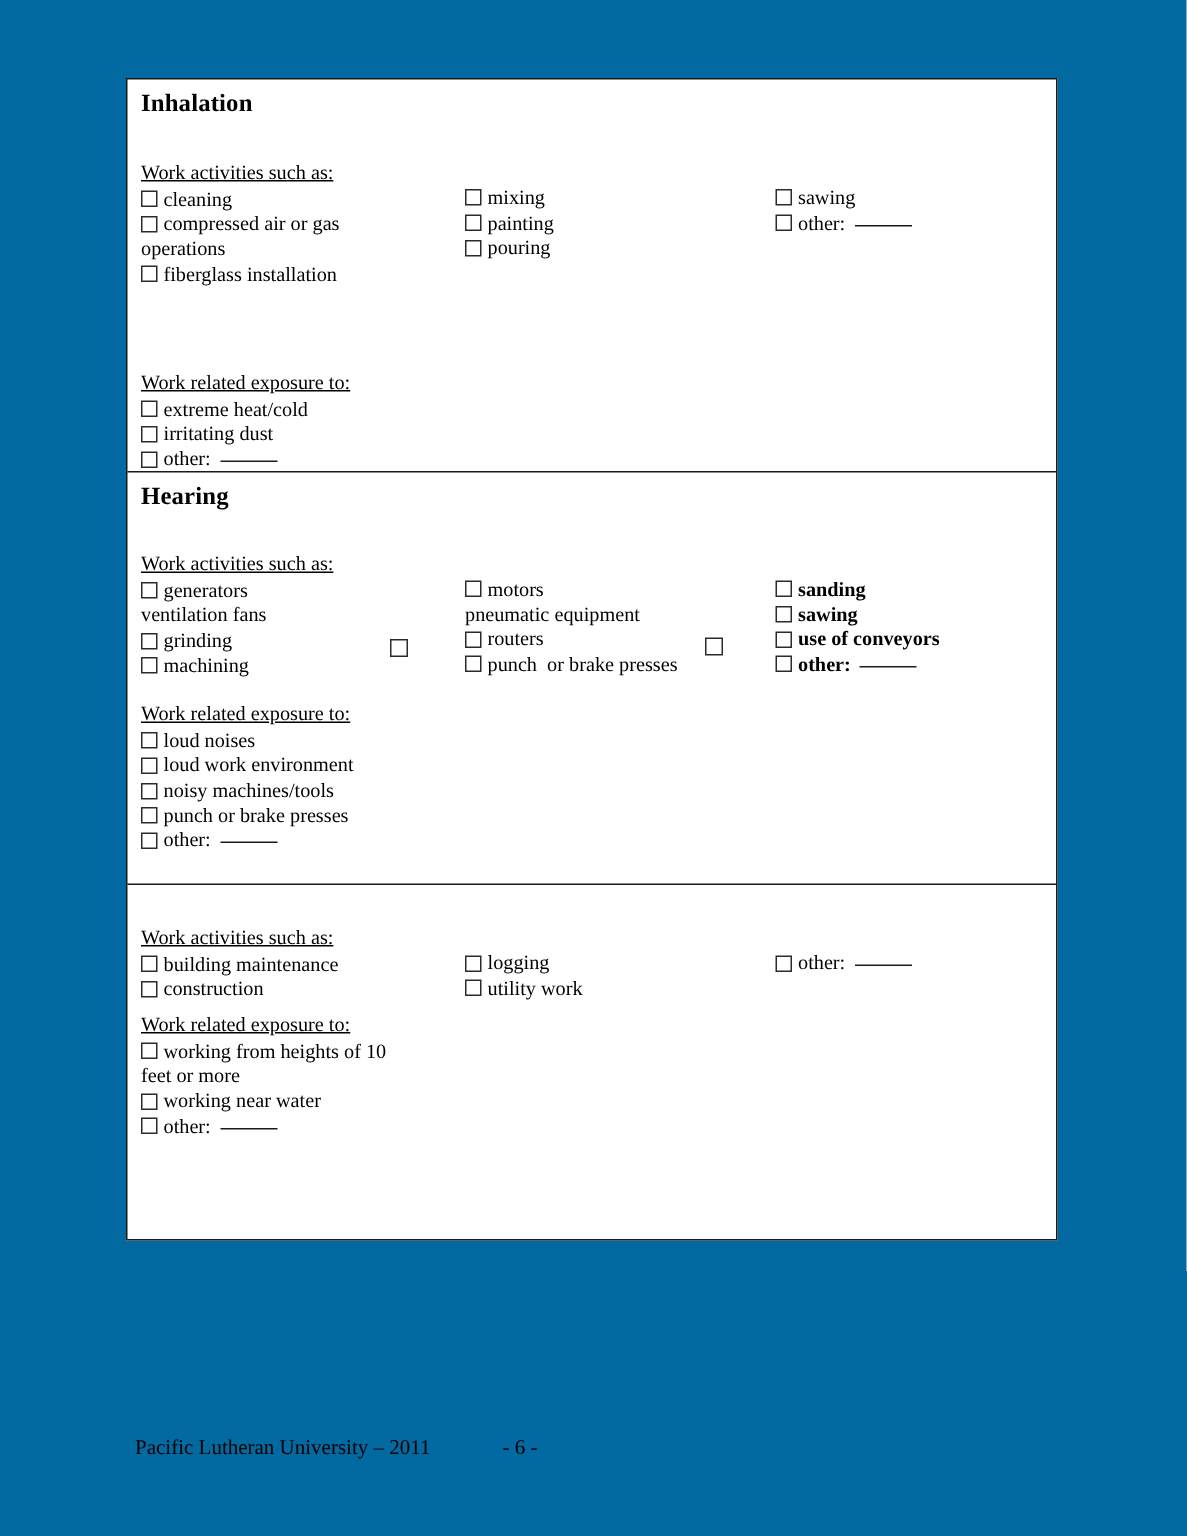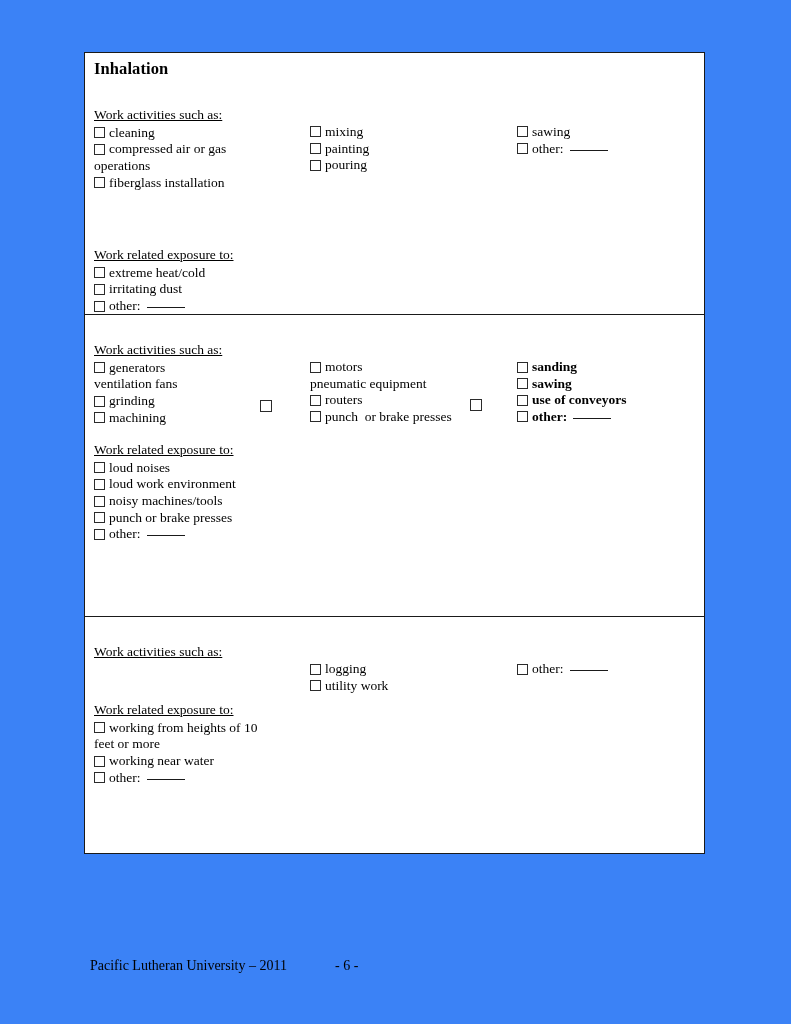--- a/index.html
+++ b/index.html
@@ -13,21 +13,21 @@
     height: 1024px;
     position: relative;
     font-family: "Liberation Serif", "DejaVu Serif", serif;
     color: #000000;
     overflow: hidden;
   }
 
   .page {
     position: absolute;
     inset: 0;
-    background: #3b82f6;
+    background: #0369a1;
   }
 
   
   .form-table {
     position: absolute;
     left: 84px;
     top: 52px;
     width: 621px;
     border: 1.5px solid #1a1a1a;
     box-sizing: border-box;
@@ -176,20 +176,21 @@
               <li><span class="cb"></span><span>extreme heat/cold</span></li>
               <li><span class="cb"></span><span>irritating dust</span></li>
               <li><span class="cb"></span><span>other:</span><span class="blank"></span></li>
             </ul>
           </div>
         </div>
       </div>
     </div>
 
     <div class="section" style="height:275px;">
+      <div class="section-title">Hearing</div>
 
       <div class="section-body">
 
         <span class="cb-loose" style="left:175px; top:58px;"></span>
         <span class="cb-loose" style="left:385px; top:57px;"></span>
 
         <div class="colrow" style="height:100px; margin-top:27px;">
 
           <div class="col col-a">
             <div class="grouplabel">Work activities such as:</div>
@@ -235,20 +236,24 @@
       </div>
     </div>
 
     <div class="section" style="height:209px;">
 
       <div class="section-body">
         <div class="colrow" style="height:58px; margin-top:27px;">
 
           <div class="col col-a">
             <div class="grouplabel">Work activities such as:</div>
+            <ul class="opts">
+              <li><span class="cb"></span><span>building maintenance</span></li>
+              <li><span class="cb"></span><span>construction</span></li>
+            </ul>
           </div>
 
           <div class="col col-b" style="top:17px;">
             <ul class="opts">
               <li><span class="cb"></span><span>logging</span></li>
               <li><span class="cb"></span><span>utility work</span></li>
             </ul>
           </div>
 
           <div class="col col-c" style="top:17px;">

